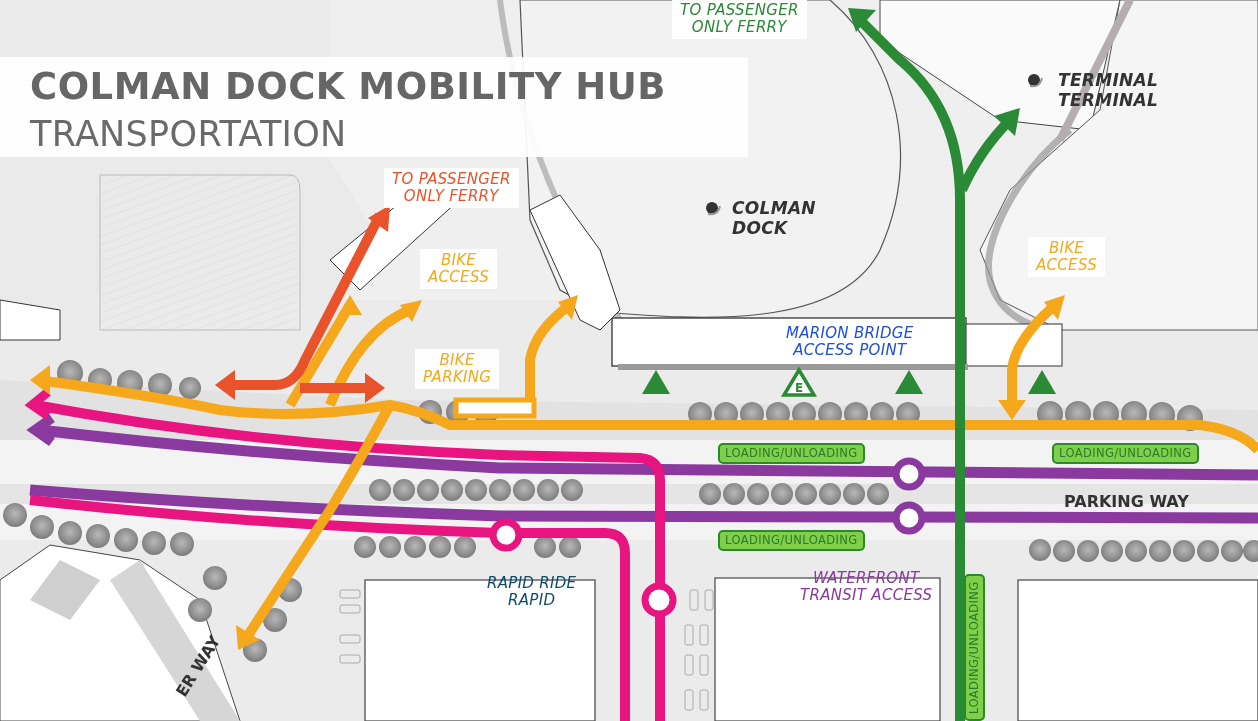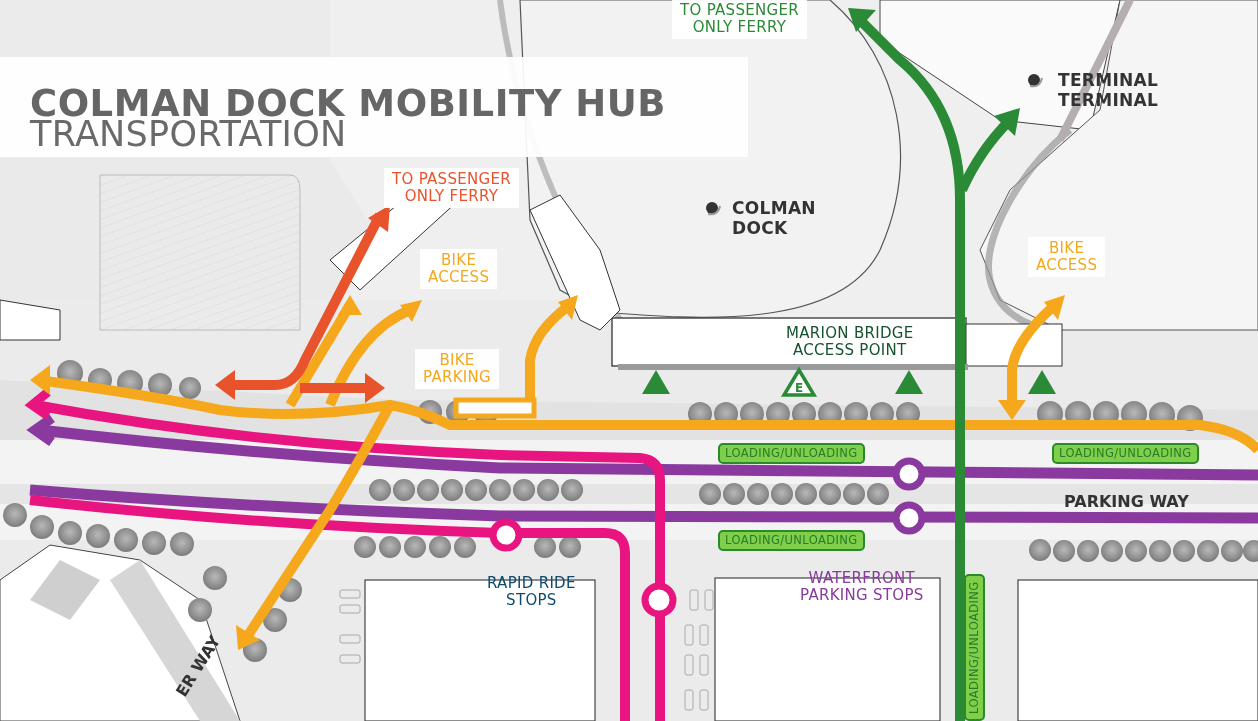--- a/index.html
+++ b/index.html
@@ -1,21 +1,21 @@
 <!DOCTYPE html>
 <html><head>
   <meta charset="utf-8">
   <style>
     html, body { margin: 0; padding: 0; }
     body { width: 1258px; height: 721px; overflow: hidden; background: #ececec; position: relative; font-family: "DejaVu Sans", sans-serif; }
     #map { position: absolute; left: 0; top: 0; width: 1258px; height: 721px; }
     .title-box { position: absolute; left: 0; top: 57px; width: 748px; height: 100px; background: rgba(255,255,255,0.93); }
-    .title-main { position: absolute; left: 30px; top: 82px; font-family: "DejaVu Sans", sans-serif; font-weight: bold; font-size: 37px; color: #666666; letter-spacing: 0.5px; white-space: nowrap; }
+    .title-main { position: absolute; left: 30px; top: 65px; font-family: "DejaVu Sans", sans-serif; font-weight: bold; font-size: 37px; color: #666666; letter-spacing: 0.5px; white-space: nowrap; }
     .title-sub { position: absolute; left: 30px; top: 114px; font-family: "DejaVu Sans", sans-serif; font-size: 35px; color: #6a6a6a; letter-spacing: 0.3px; white-space: nowrap; }
-    .lbl { position: absolute; font-family: "DejaVu Sans", sans-serif; font-size: 15px; line-height: 17px; text-align: center; white-space: nowrap; letter-spacing: 0.3px; }
+    .lbl { position: absolute; font-family: "DejaVu Sans", sans-serif; font-size: 15px; line-height: 17px; text-align: center; white-space: nowrap; letter-spacing: 0.3px; font-style: italic; }
     .lbl.bg { background: rgba(255,255,255,0.95); padding: 3px 8px; }
     .lbl span { display: block; }
     .dark { color: #333333; font-weight: bold; font-size: 17px; line-height: 20px; text-align: left; }
     .chip { position: absolute; background: #7fcf4b; border: 2px solid #2a8a2a; border-radius: 5px; color: #2a7a2a; font-family: "DejaVu Sans", sans-serif; font-size: 11.5px; line-height: 17px; padding: 0 5px; white-space: nowrap; letter-spacing: 0.4px; }
     .chip.vert { transform-origin: left top; transform: rotate(-90deg); }
     .street { position: absolute; font-family: "DejaVu Sans", sans-serif; font-weight: bold; font-size: 16px; color: #333333; white-space: nowrap; }
   </style>
 </head>
 <body>
 
@@ -275,33 +275,33 @@
 <div class="lbl bg" style="left:1028px;top:237px;color:#f5a81c;">
   <span>BIKE</span>
   <span>ACCESS</span>
 </div>
 
 <div class="lbl bg" style="left:415px;top:349px;color:#f5a81c;">
   <span>BIKE</span>
   <span>PARKING</span>
 </div>
 
-<div class="lbl" style="left:786px;top:325px;color:#14532d;">
+<div class="lbl" style="left:786px;top:325px;color:#1d4ed8;">
   <span>MARION BRIDGE</span>
   <span>ACCESS POINT</span>
 </div>
 
 <div class="lbl" style="left:487px;top:575px;color:#0c4a6e;">
   <span>RAPID RIDE</span>
-  <span>STOPS</span>
+  <span>RAPID</span>
 </div>
 
 <div class="lbl" style="left:800px;top:570px;color:#8a3a9e;">
   <span>WATERFRONT</span>
-  <span>PARKING STOPS</span>
+  <span>TRANSIT ACCESS</span>
 </div>
 
 <div class="chip" style="left:718px;top:443px;">LOADING/UNLOADING</div>
 <div class="chip" style="left:1052px;top:443px;">LOADING/UNLOADING</div>
 <div class="chip" style="left:718px;top:530px;">LOADING/UNLOADING</div>
 <div class="chip vert" style="left:964px;top:721px;">LOADING/UNLOADING</div>
 
 <div class="street" style="left:1064px;top:492px;">PARKING WAY</div>
 <div class="street" style="left:172px;top:690px;transform:rotate(-58deg);transform-origin:left top;">ER WAY</div>
 

